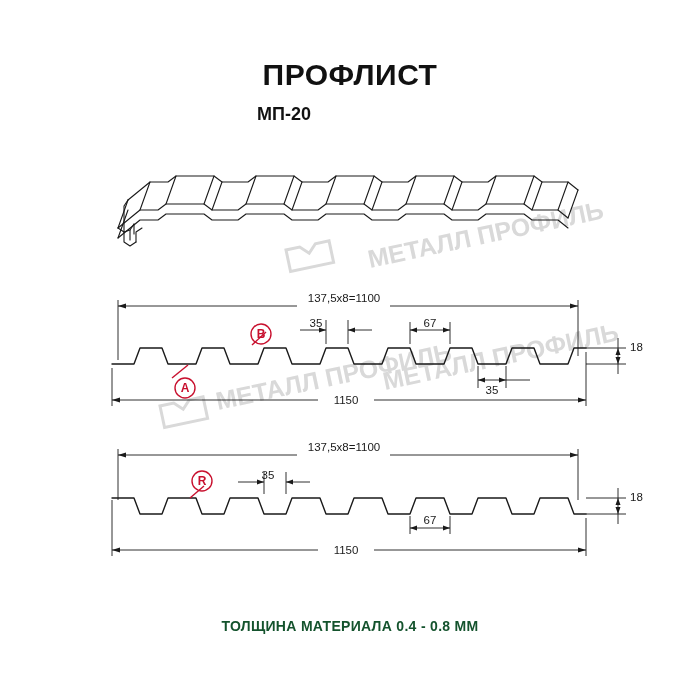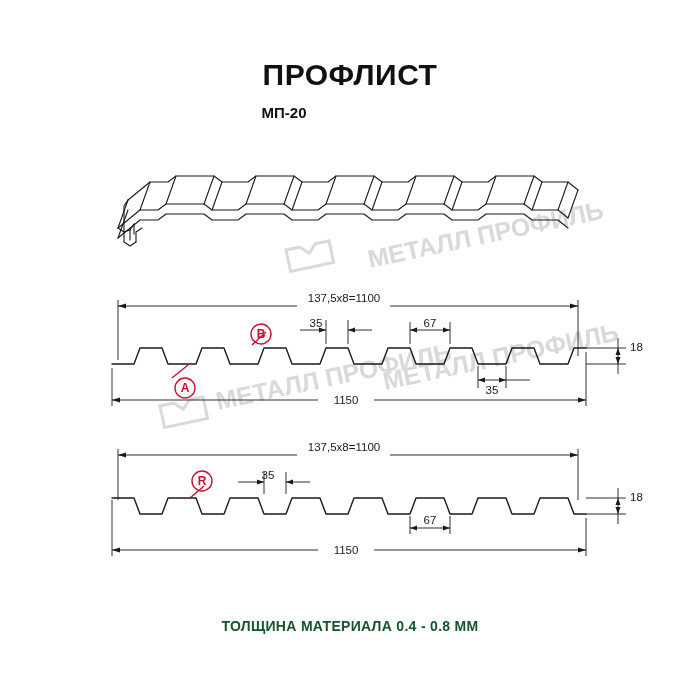--- a/index.html
+++ b/index.html
@@ -31,21 +31,21 @@
     font-weight: bold;
     letter-spacing: 0.5px;
     color: #111111;
   }
   .subtitle {
     position: absolute;
     left: 0;
     top: 104px;
     width: 568px;
     text-align: center;
-    font-size: 15px;
+    font-size: 18px;
     font-weight: bold;
     color: #111111;
   }
   .footer {
     position: absolute;
     left: 0;
     top: 618px;
     width: 700px;
     text-align: center;
     font-size: 14px;

